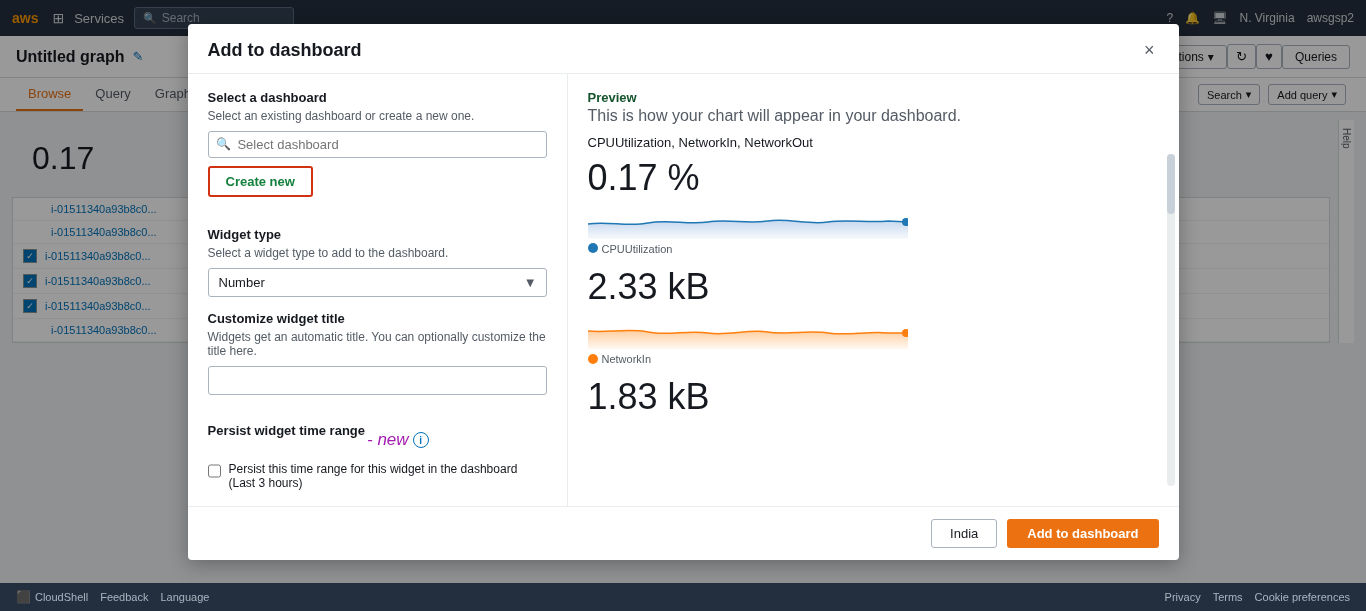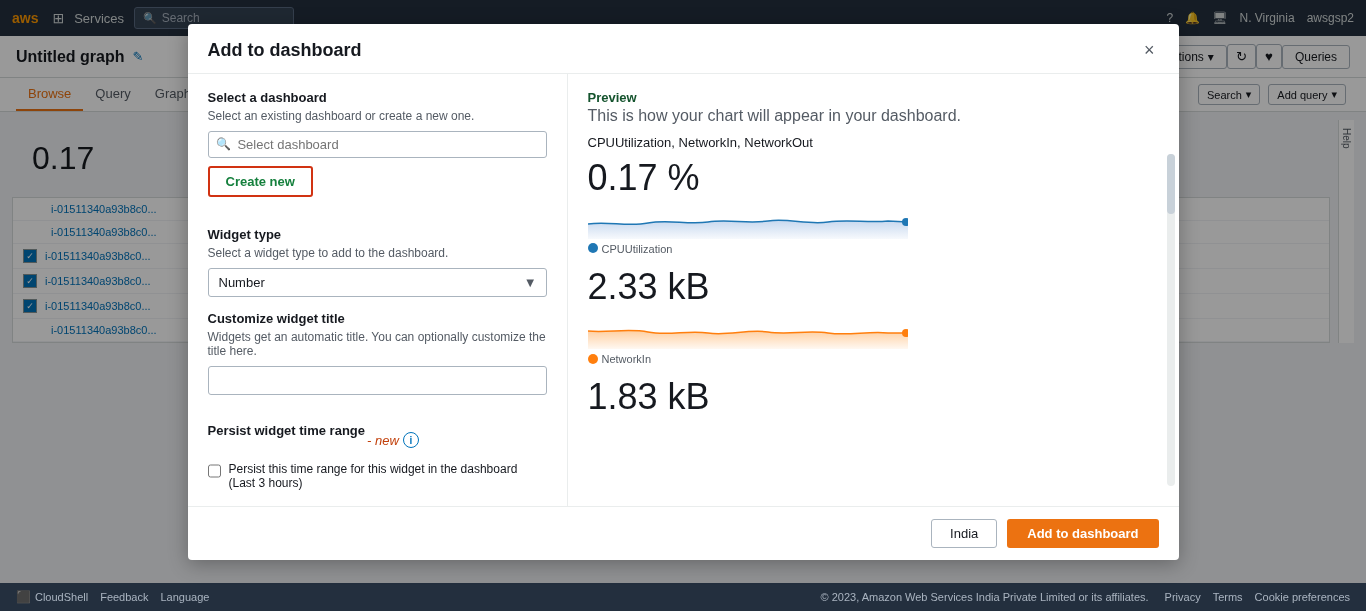--- a/index.html
+++ b/index.html
@@ -322,22 +322,22 @@
     }
     .persist-title {
       font-size: 13px;
       font-weight: 600;
       color: #16191f;
       margin-bottom: 20px;
     }
     .new-badge {
       background: none;
       border: none;
-      color: #c2410c;
-      font-size: 13px;
+      color: #a21caf;
+      font-size: 17px;
       font-style: italic;
       margin-left: 2px;
     }
     .info-icon {
       display: inline-flex;
       align-items: center;
       justify-content: center;
       width: 16px; height: 16px;
       border: 1.5px solid #0073bb;
       border-radius: 50%;
@@ -695,19 +695,18 @@
 
 <div class="footer">
   <div class="footer-left">
     <span style="display:flex;align-items:center;gap:4px;">
       <span style="font-size:12px;">⬛</span>
       <span style="cursor:pointer;">CloudShell</span>
     </span>
     <span style="cursor:pointer;">Feedback</span>
     <span style="cursor:pointer;">Language</span>
   </div>
-  <span>© 2023, Amazon Web Services India Private Limited or its affiliates.</span>
   <div class="footer-right">
     <span style="cursor:pointer;">Privacy</span>
     <span style="cursor:pointer;">Terms</span>
     <span style="cursor:pointer;">Cookie preferences</span>
   </div>
 </div>
 
 </body></html>

